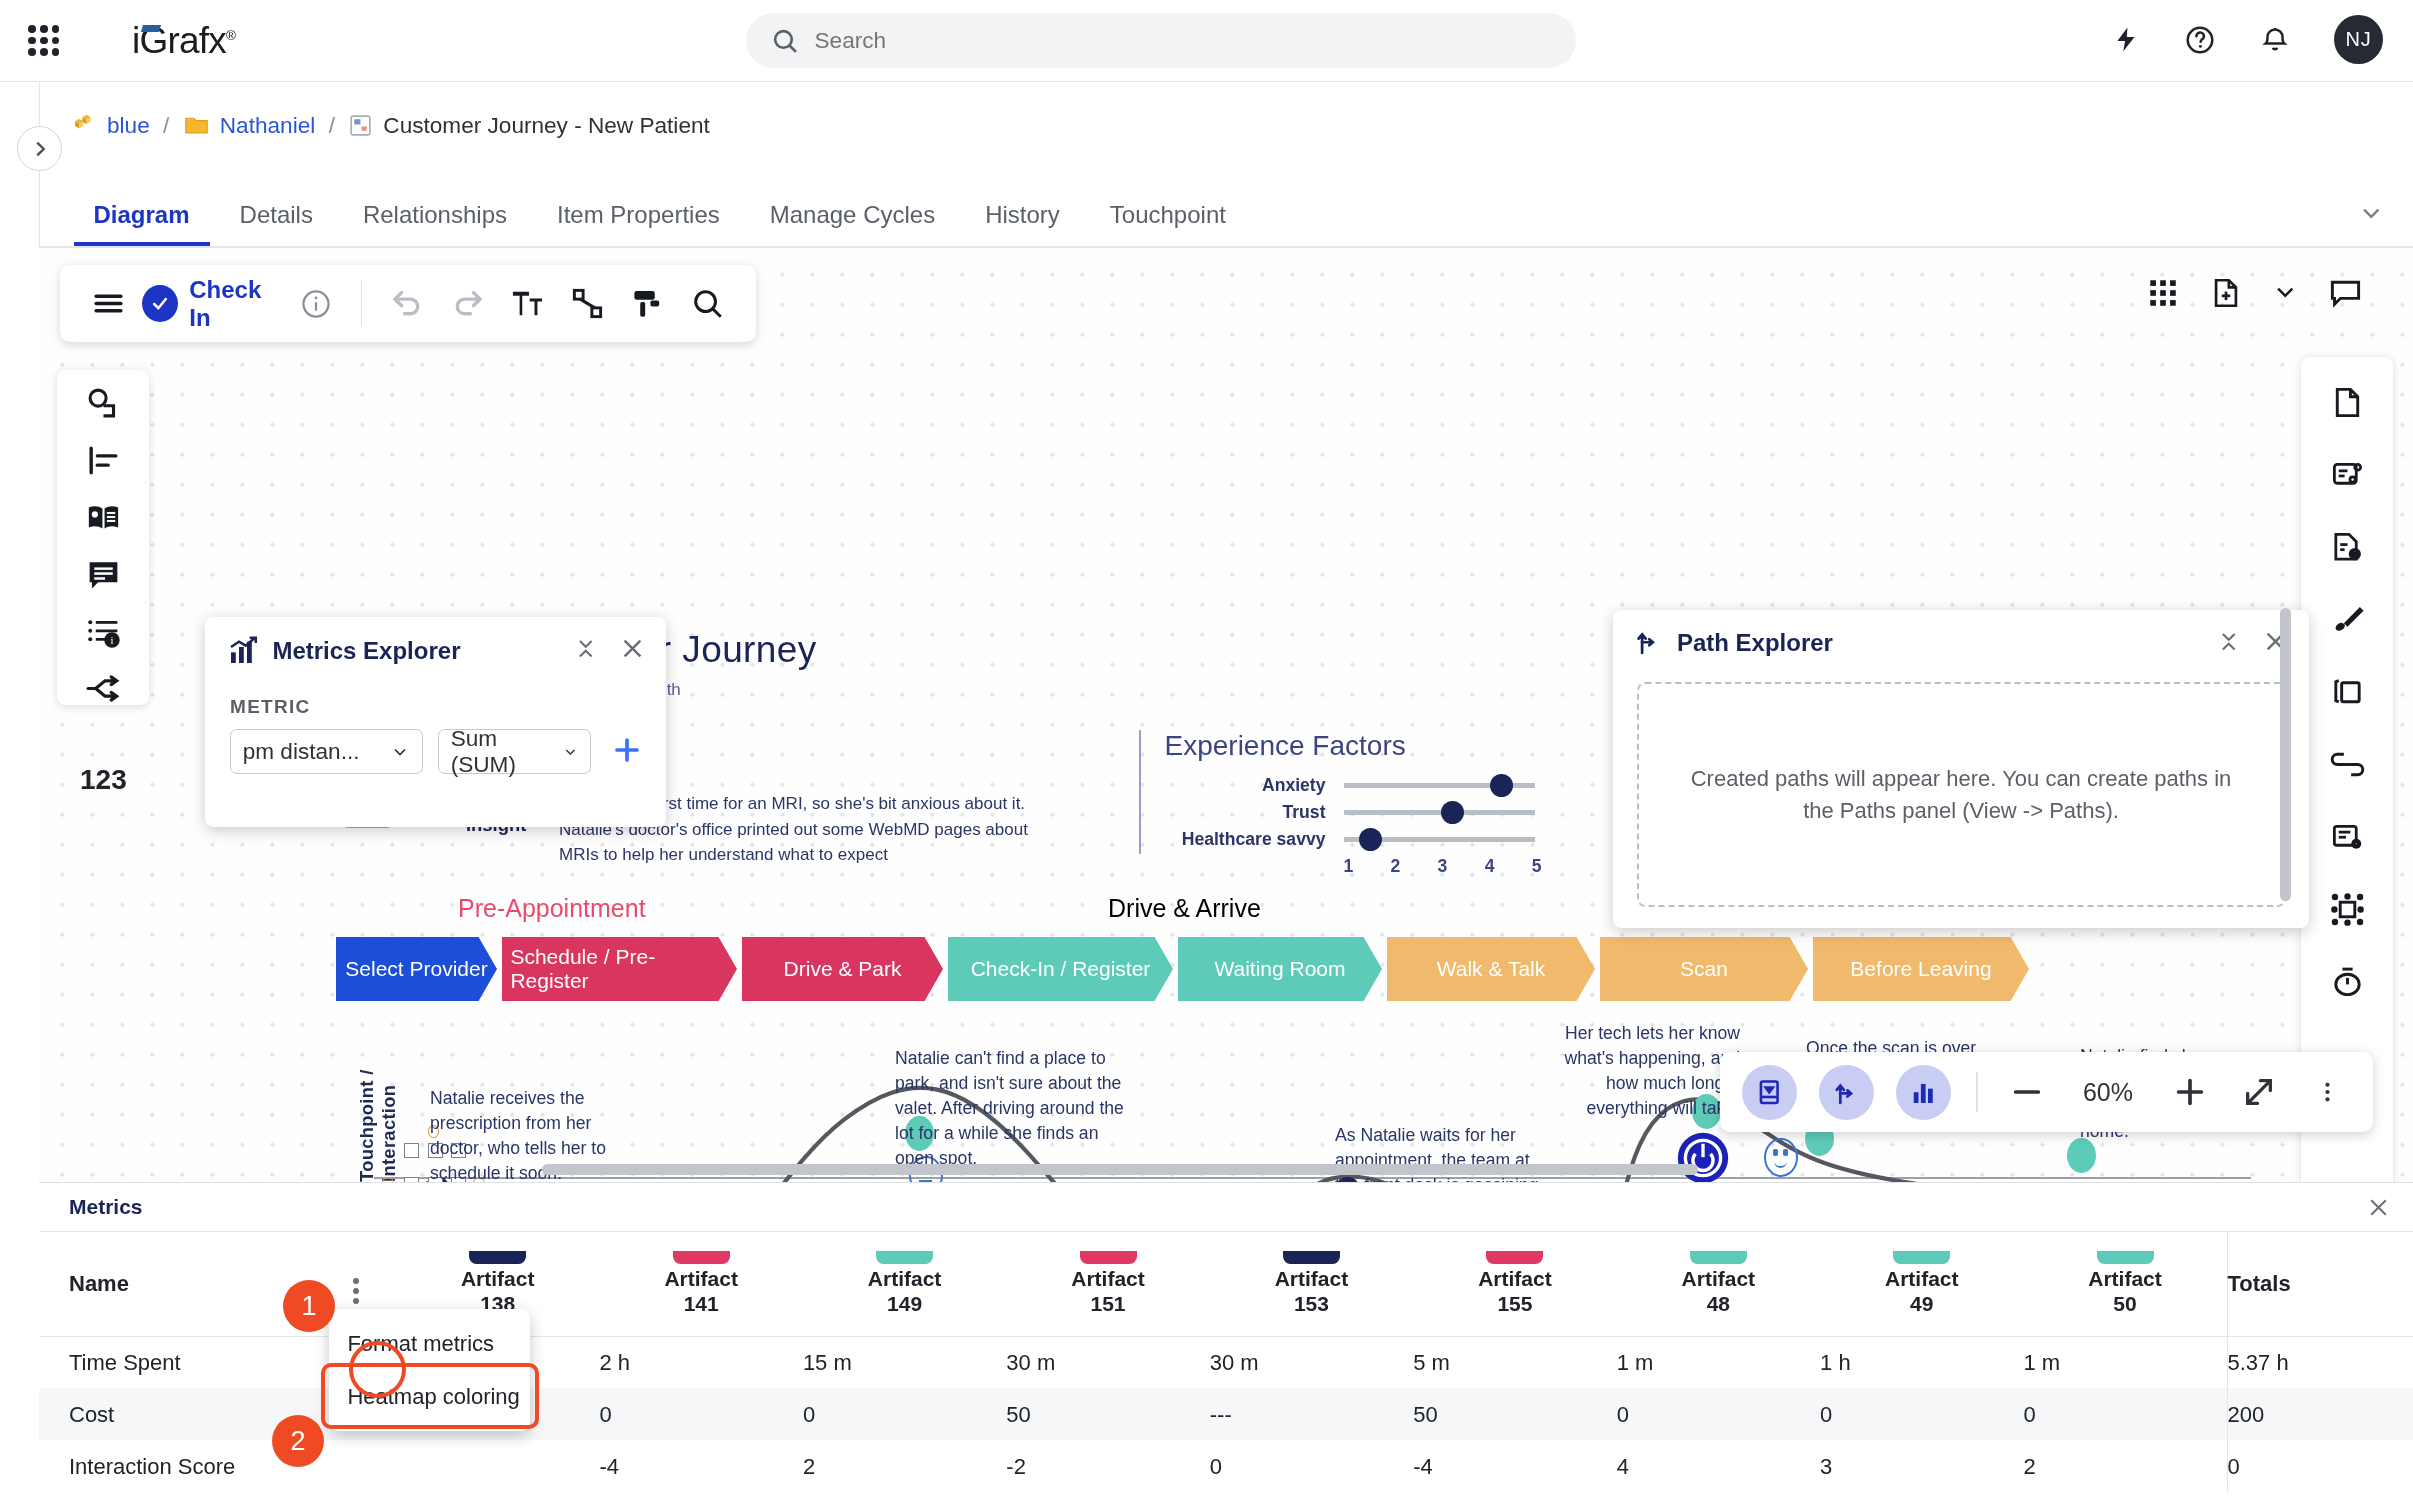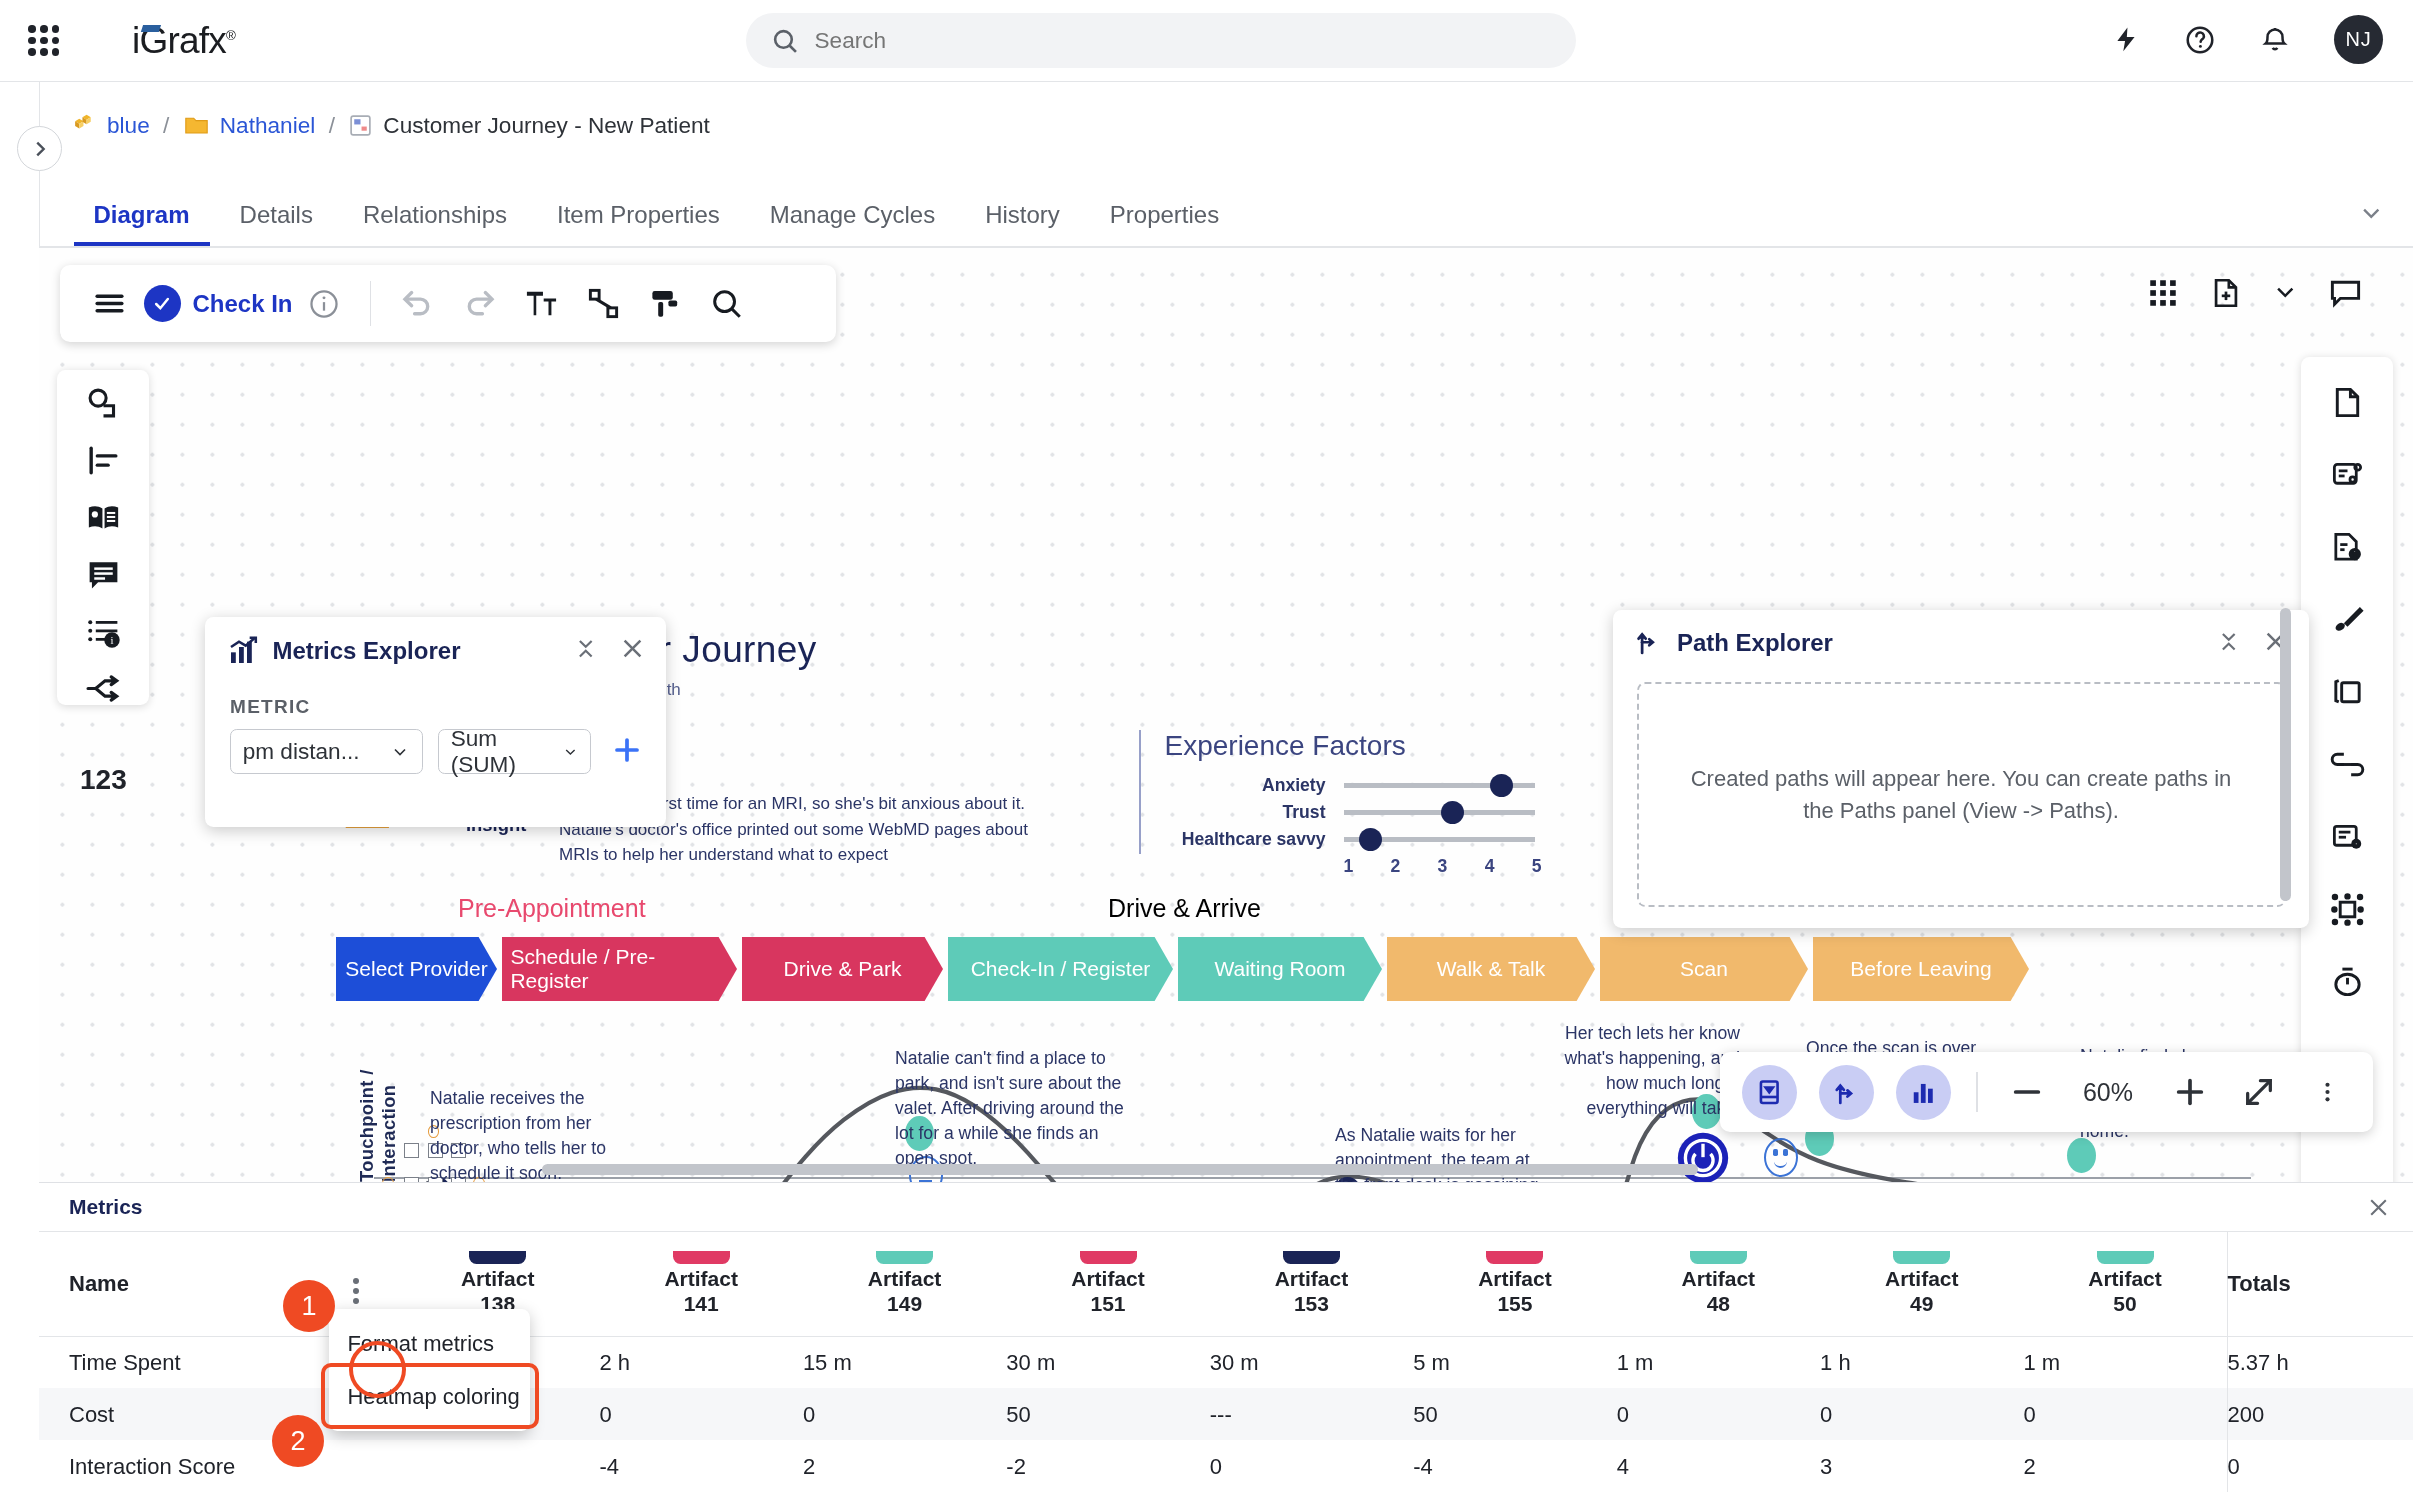--- a/index.html
+++ b/index.html
@@ -63,21 +63,21 @@
   .tabline { position: absolute; top: 246px; left: 39px; width: 2374px; height: 1.7px; background: #e3e5e8; }
 
   
   .canvas { position: absolute; top: 248px; left: 39px; width: 2374px; height: 934px;
             background: #fefefe; overflow: hidden; }
   .dots { position: absolute; inset: 0;
      background-image: radial-gradient(#c9ccd2 1.7px, transparent 1.7px);
      background-size: 30px 30px; background-position: 8.4px 11.7px; opacity: .55;}
 
   
-  .tb-card { position: absolute; left: 21px; top: 17px; width: 776px; height: 77px;
+  .tb-card { position: absolute; left: 21px; top: 17px; width: 696px; height: 77px;
              background: #fff; border-radius: 10px; box-shadow: 0 2.5px 10px rgba(0,0,0,.16);
              display: flex; align-items: center; gap: 0; padding: 0 18.4px; }
   .tb-btn { width: 62px; height: 62px; display:flex; align-items:center; justify-content:center; cursor: pointer;}
   .checkin { display: flex; align-items: center; gap: 11.7px; cursor: pointer; margin-left: 3.4px;}
   .checkin .badge { width: 37px; height: 37px; border-radius: 50%; background: #1d35c4;
                     display:flex; align-items:center; justify-content:center;}
   .checkin .lbl { color: #1d35c4; font-size: 24px; font-weight: bold; }
   .tb-div { width: 1.7px; height: 45px; background: #dfe1e5; margin: 0 15px; }
 
   
@@ -320,21 +320,21 @@
         </svg>
     </div>
 
     <div class="tabs">
       <div class="tab active">Diagram</div>
       <div class="tab">Details</div>
       <div class="tab">Relationships</div>
       <div class="tab">Item Properties</div>
       <div class="tab">Manage Cycles</div>
       <div class="tab">History</div>
-      <div class="tab">Properties</div>
+      <div class="tab">Touchpoint</div>
     </div>
   </div>
   <div class="tabline"></div>
 
   <div class="collapse-btn">
     <svg width="22" height="22" viewBox="0 0 24 24" fill="none" stroke="#4a505a" stroke-width="2.6">
         <polyline points="9 5 16 12 9 19"></polyline>
       </svg>
   </div>
 

